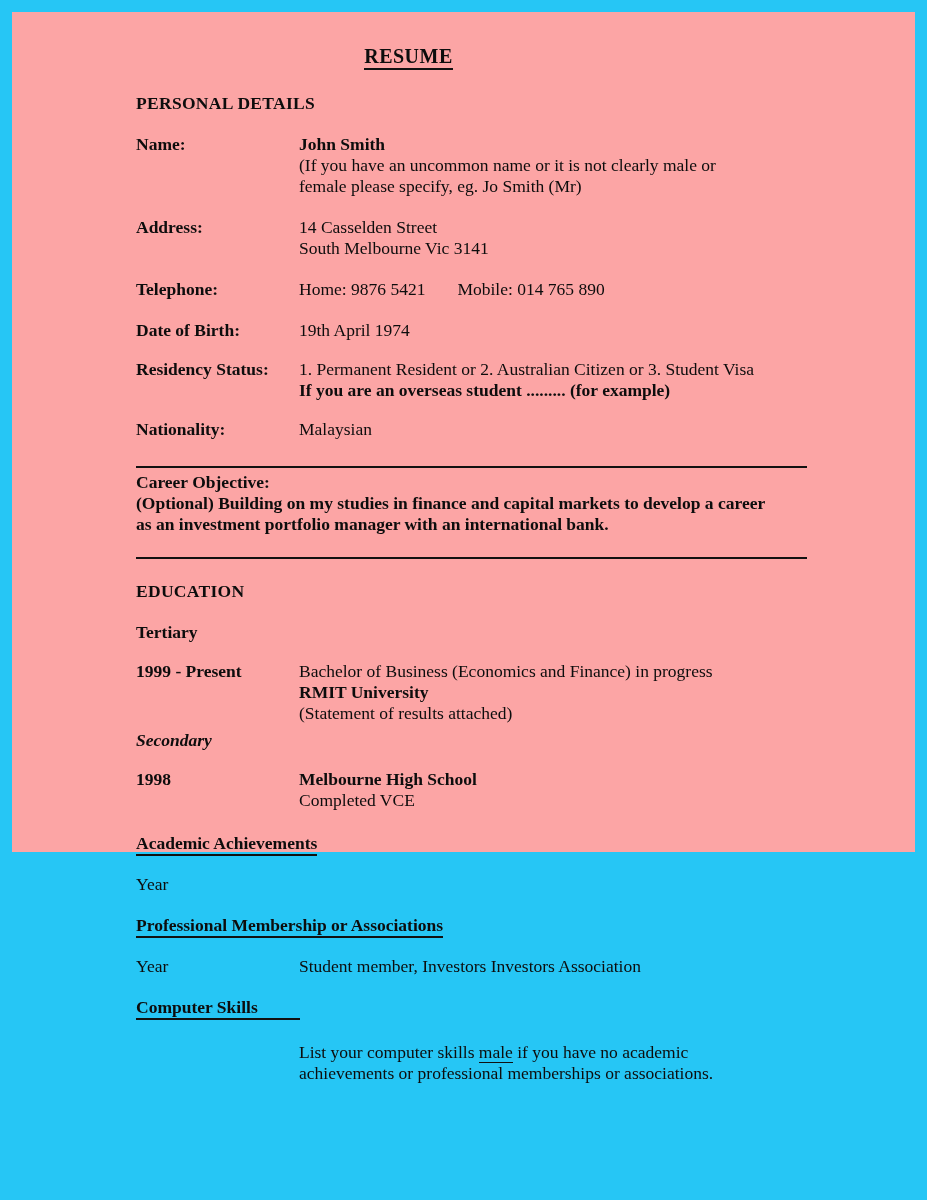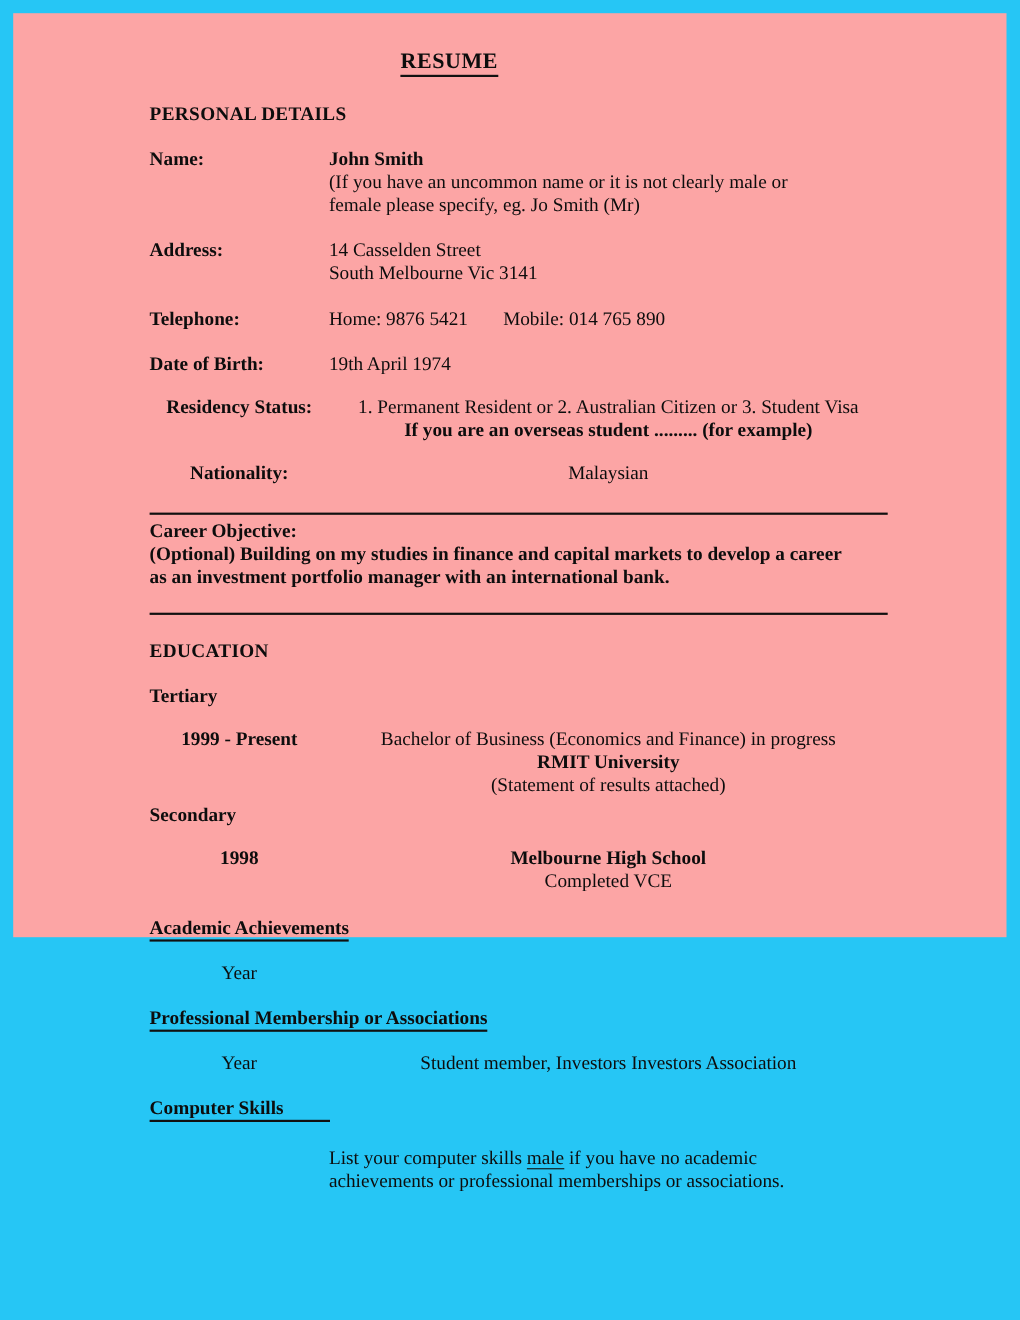--- a/index.html
+++ b/index.html
@@ -96,22 +96,22 @@
     display: block;
   }
   .u {
     border-bottom: 1.5px solid #111;
   }
 
   
   .mt-26 { margin-top: 26px; }
   .mt-22 { margin-top: 22px; }
   .mt-20 { margin-top: 20px; }
-  .mt-18 { margin-top: 18px; text-align: center; }
-  .mt-6  { margin-top: 6px; }
+  .mt-18 { margin-top: 18px; }
+  .mt-6  { margin-top: 6px; font-style: italic; }
   .mt-4  { margin-top: 4px; }
 
   
   .hrule {
     border-top: 2.5px solid #111;
     height: 0;
     font-size: 0;
     line-height: 0;
   }
 

